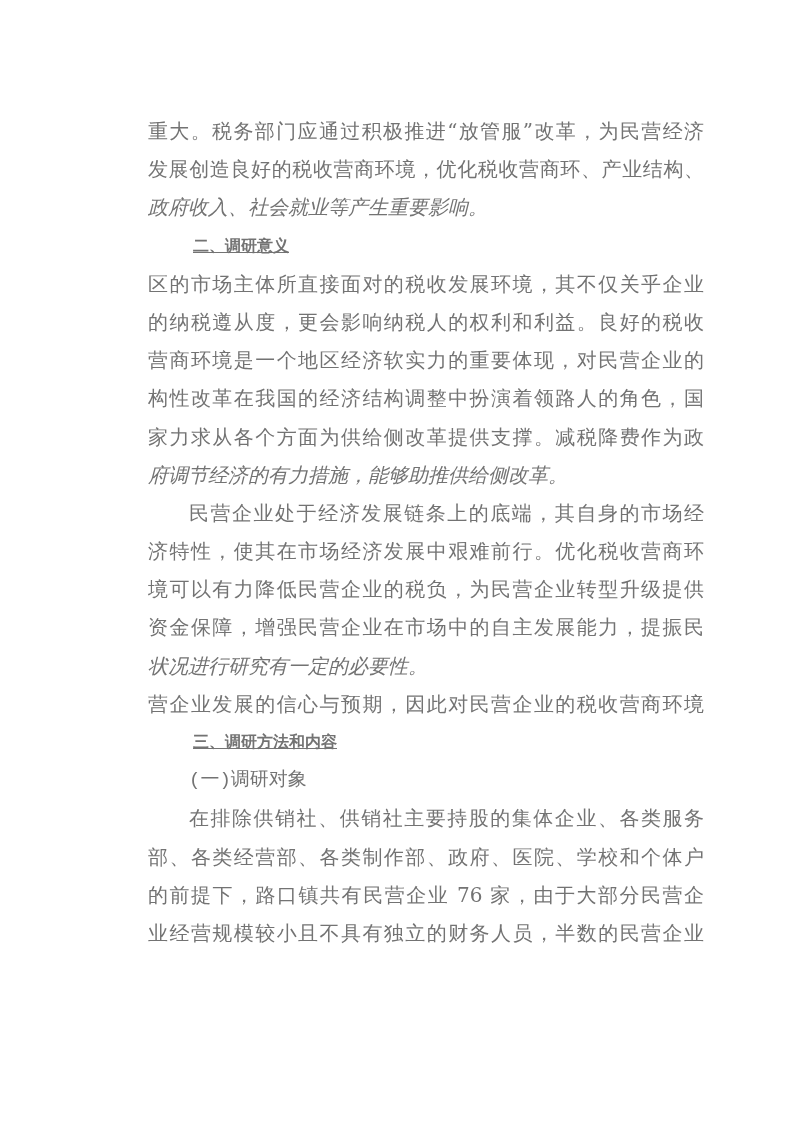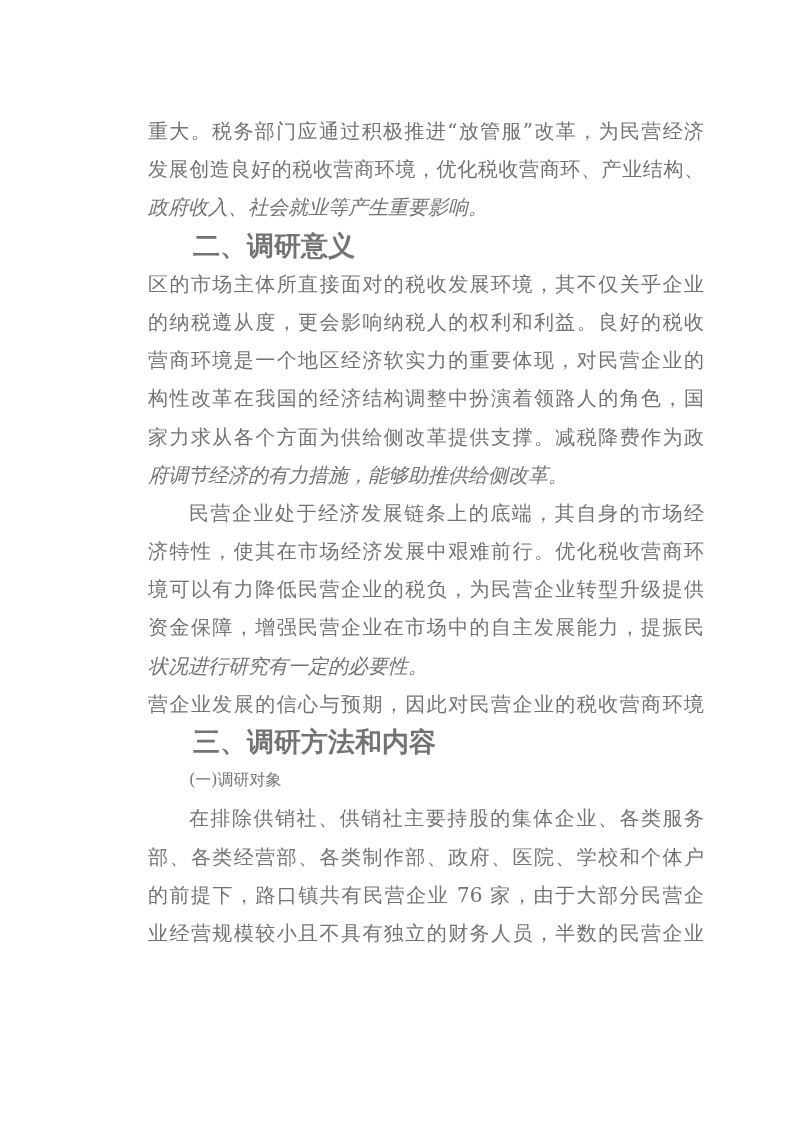--- a/index.html
+++ b/index.html
@@ -22,26 +22,28 @@
     text-align-last: justify;
     letter-spacing: 0;
   }
   .line.last { text-align-last: left; font-style: italic; }
   .indent { padding-left: 41px; }
   .h2 {
     font-family: "DejaVu Sans", "Liberation Sans", sans-serif;
     font-weight: bold;
     text-align-last: left;
     padding-left: 45px;
-    font-size: 27px;
+    font-size: 16px;
+    text-decoration: underline;
   }
   .h3 {
     text-align-last: left;
     padding-left: 41px;
-    font-size: 16px;
+    font-size: 19px;
+    font-family: Liberation Mono, monospace;
   }
 </style>
 </head>
 <body>
 
 <div class="page">
   <div class="line">重大。税务部门应通过积极推进“放管服”改革，为民营经济</div>
   <div class="line">发展创造良好的税收营商环境，优化税收营商环、产业结构、</div>
   <div class="line last">政府收入、社会就业等产生重要影响。</div>
 

